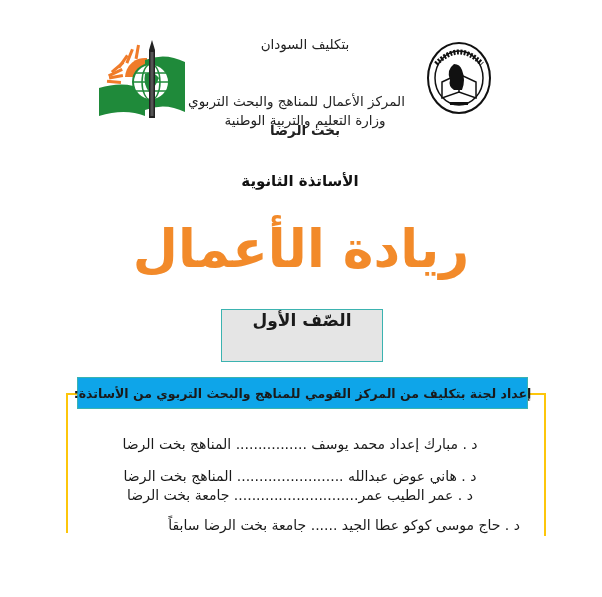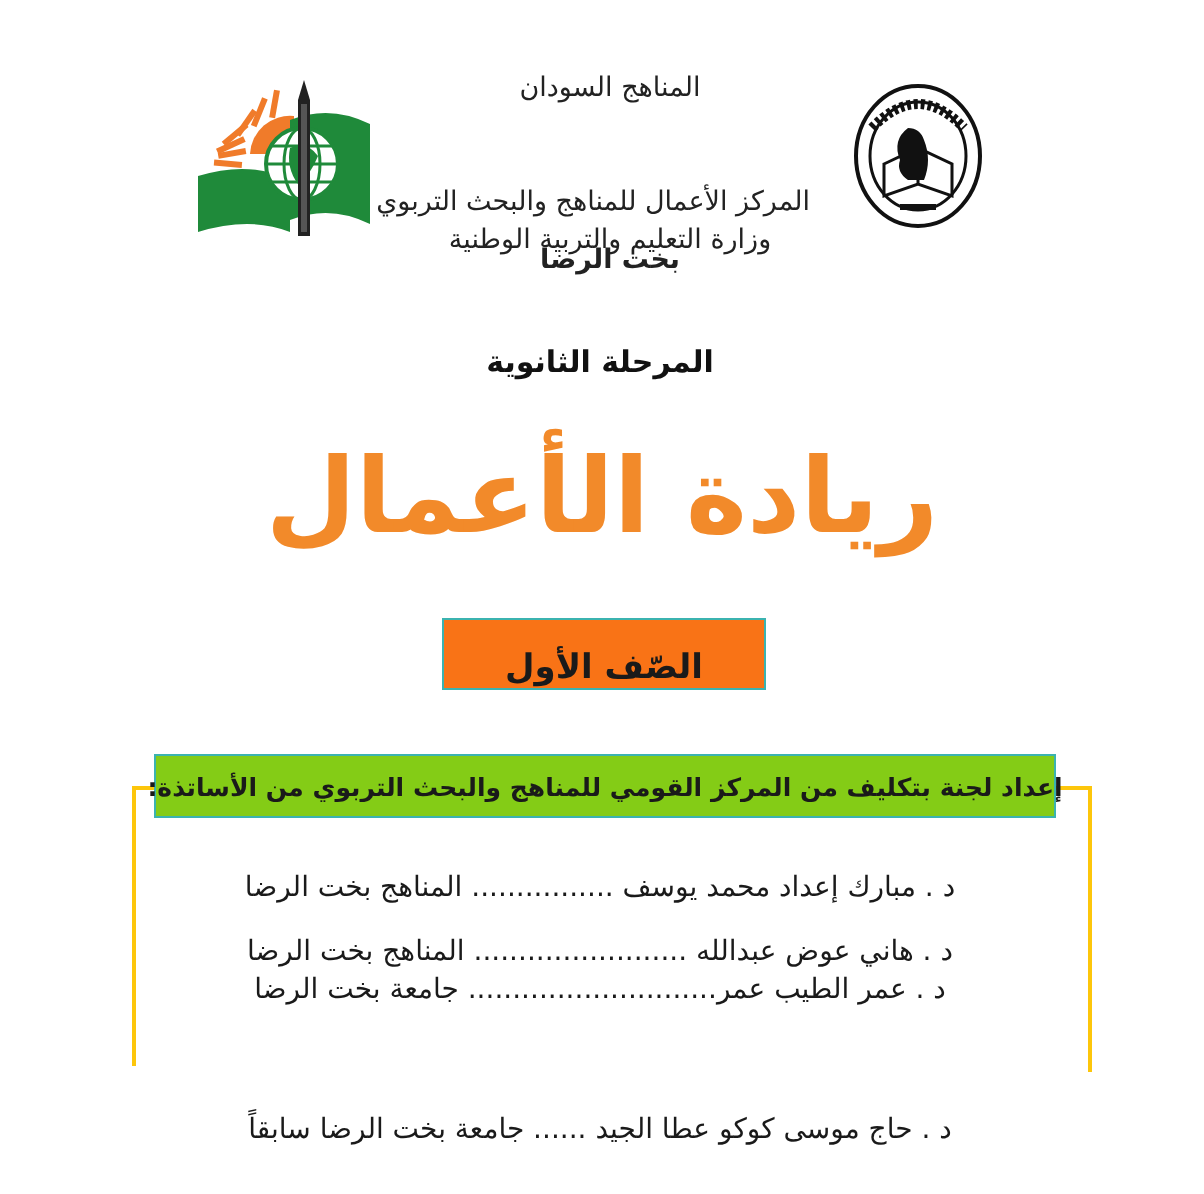--- a/index.html
+++ b/index.html
@@ -5,30 +5,30 @@
   html, body { margin:0; padding:0; background:#ffffff; }
   body { width:602px; height:597px; position:relative; overflow:hidden;
          font-family:"DejaVu Sans", sans-serif; color:#1a1a1a; direction:rtl; }
   .abs { position:absolute; }
   .header-line { position:absolute; left:205px; width:200px; text-align:center;
                  font-family:"DejaVu Sans", sans-serif; font-size:13.5px; color:#222; line-height:18px; white-space:nowrap; }
   #stage { position:absolute; left:180px; top:172px; width:240px; text-align:center;
            font-weight:bold; font-size:15px; color:#111; }
   #title { position:absolute; left:120px; top:214px; width:362px; text-align:center;
            font-weight:bold; font-size:52px; line-height:70px; color:#f28a2a; letter-spacing:1px; }
-  #grade-box { position:absolute; left:221px; top:309px; width:162px; height:36px;
-               background:#f97316; border:1.5px solid #3bb3b0; box-sizing:border-box;
-               display:flex; align-items:flex-end; justify-content:center;
+  #grade-box { position:absolute; left:221px; top:309px; width:162px; height:53px;
+               background:#e5e5e5; border:1.5px solid #3bb3b0; box-sizing:border-box;
+               display:flex; align-items:flex-start; justify-content:center;
                font-weight:bold; font-size:17px; color:#1a1a1a; }
   #frame-top-right { position:absolute; left:527px; top:393px; width:19px; height:2px; background:#fdc60b; }
   #frame-top-left { position:absolute; left:66px; top:393px; width:12px; height:2px; background:#fdc60b; }
   #frame-right { position:absolute; left:544px; top:393px; width:2px; height:143px; background:#fdc60b; }
   #frame-left { position:absolute; left:66px; top:393px; width:2px; height:140px; background:#fdc60b; }
   #banner { position:absolute; left:77px; top:377px; width:451px; height:32px;
-            background:#84cc16; border:1.5px solid #3bb3b0; box-sizing:border-box;
+            background:#0ea5e9; border:1.5px solid #3bb3b0; box-sizing:border-box;
             display:flex; align-items:center; justify-content:center;
             font-weight:bold; font-size:12.5px; color:#1a1a1a; white-space:nowrap; }
   .author { position:absolute; left:80px; width:440px; text-align:center; font-size:14px;
             color:#1a1a1a; white-space:nowrap; line-height:22px; }
   svg { display:block; }
 </style>
 </head>
 <body>
 
 <div class="abs" style="left:95px; top:32px; width:92px; height:88px;">
@@ -67,38 +67,38 @@
     <ellipse cx="33" cy="38" rx="31" ry="35" fill="#fff" stroke="#111" stroke-width="2"></ellipse>
     <ellipse cx="33" cy="38" rx="24" ry="27" fill="none" stroke="#111" stroke-width="1.5"></ellipse>
     <path d="M10 24 Q33 0 56 24" fill="none" stroke="#111" stroke-width="5" stroke-dasharray="2 1.5"></path>
     <path d="M16 42 L33 34 L50 42 L50 58 L33 52 L16 58 Z" fill="#fff" stroke="#111" stroke-width="1.5"></path>
     <path d="M33 34 L33 52" stroke="#111" stroke-width="1.5"></path>
     <path d="M28 24 Q20 30 24 40 Q22 46 28 50 L36 50 Q40 40 36 30 Q34 24 28 24 Z" fill="#111"></path>
     <rect x="24" y="62" width="18" height="3" fill="#111"></rect>
   </svg>
 </div>
 
-<div class="header-line" style="top:35px;">المناهج السودان</div>
+<div class="header-line" style="top:35px;">بتكليف السودان</div>
 <div class="header-line" style="top:63px;margin-top:48px;">وزارة التعليم والتربية الوطنية</div>
 <div class="header-line" style="top:92px;">المركز الأعمال للمناهج والبحث التربوي</div>
 <div class="header-line" style="top:121px;font-weight:bold;">بخت الرضا</div>
 
-<div id="stage">المرحلة الثانوية</div>
+<div id="stage">الأساتذة الثانوية</div>
 
 <div id="title">ريادة الأعمال</div>
 
 <div id="grade-box">
   <span>الصّف الأول</span>
 </div>
 
 <div id="frame-top-right"></div>
 <div id="frame-top-left"></div>
 <div id="frame-right"></div>
 <div id="frame-left"></div>
 
 <div id="banner">
   <span>إعداد لجنة بتكليف من المركز القومي للمناهج والبحث التربوي من الأساتذة:</span>
 </div>
 
 <div class="author" style="top:433px;">د . مبارك إعداد محمد يوسف ................ المناهج بخت الرضا</div>
 <div class="author" style="top:465px;">د . هاني عوض عبدالله ........................ المناهج بخت الرضا</div>
 <div class="author" style="top:484px;">د . عمر الطيب عمر............................ جامعة بخت الرضا</div>
-<div class="author" style="top:554px;">د . حاج موسى كوكو عطا الجيد ...... جامعة بخت الرضا سابقاً</div>
+<div class="author" style="top:514px;text-align:right;">د . حاج موسى كوكو عطا الجيد ...... جامعة بخت الرضا سابقاً</div>
 
 </body></html>

